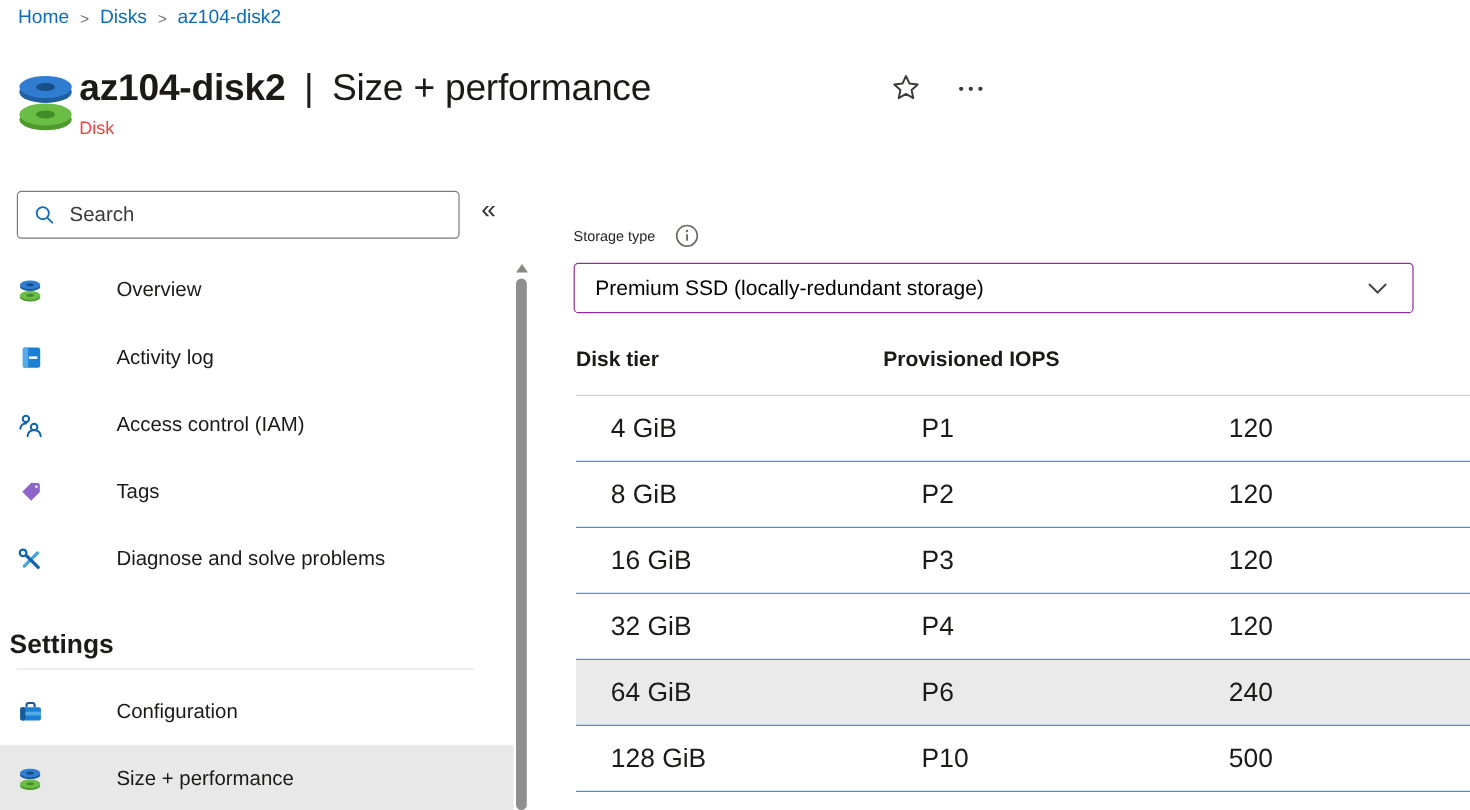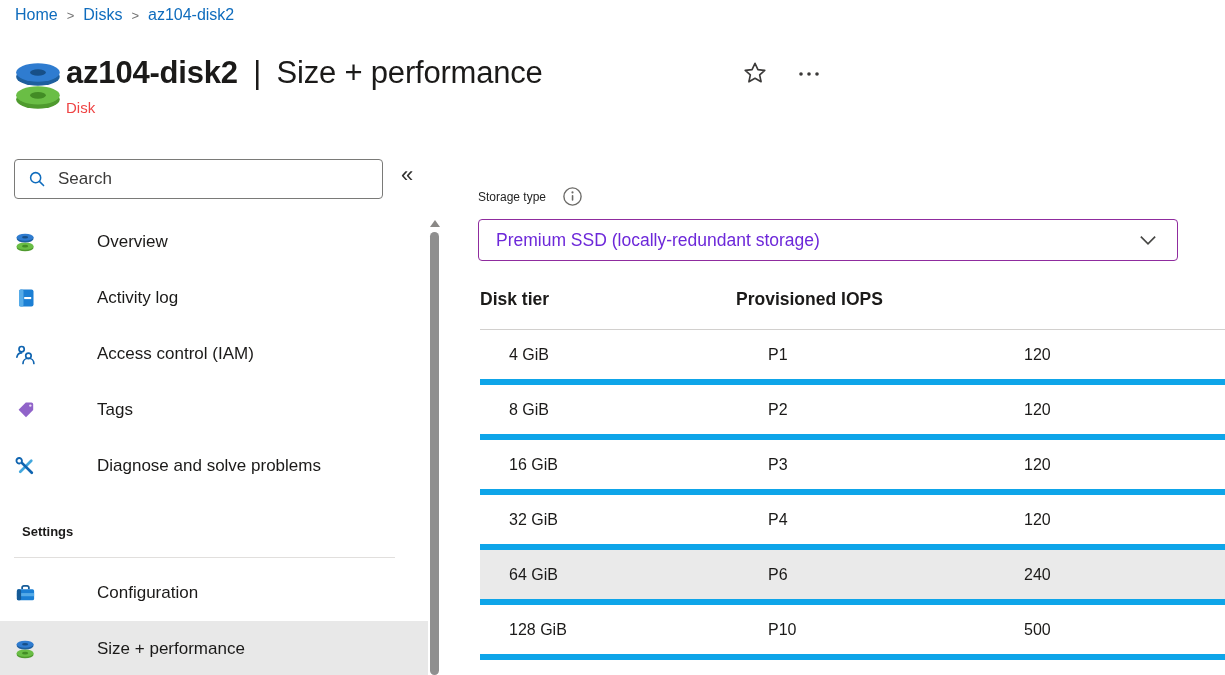--- a/index.html
+++ b/index.html
@@ -29,39 +29,39 @@
   .search-box svg{margin:0 10px 0 13px;flex:none;}
   .search-box input{border:none;outline:none;flex:1;font-size:17px;font-family:"Liberation Sans",sans-serif;
                     color:#1b1a19;background:transparent;min-width:0;}
   .search-box input::placeholder{color:#3b3a39;opacity:1;}
   .collapse-btn{position:absolute;left:401px;top:7px;background:none;border:none;font-size:22px;
                 color:#323130;cursor:pointer;padding:0;font-family:"Liberation Sans",sans-serif;}
   .menu{position:absolute;left:0;top:59px;width:428px;}
   .menu-item{height:56px;display:flex;align-items:center;padding-left:14px;font-size:17px;cursor:pointer;gap:39px;}
   .menu-item .mi-icon{width:23px;height:23px;margin-right:21px;display:flex;align-items:center;justify-content:center;flex:none;}
   .menu-item.selected{background:#e8e8e8;}
-  .section-heading{font-size:13px;font-weight:700;color:#1b1a19;padding:30px 0 0 22px;height:22px;}
+  .section-heading{font-size:22px;font-weight:700;color:#1b1a19;padding:30px 0 0 8px;height:22px;}
   .section-rule{border:none;border-top:1px solid #e1dfdd;margin:11px 33px 7px 14px;}
   
   .side-scroll{position:absolute;left:429px;top:59px;width:12px;height:461px;}
   .scroll-arrow{width:0;height:0;border-left:5px solid transparent;border-right:5px solid transparent;
                 border-bottom:7px solid #8a8886;margin:6px auto 0 auto;}
   .scroll-thumb{position:absolute;left:1px;top:18px;width:9px;height:443px;background:#8f8f8f;border-radius:5px;cursor:grab;}
 
   
   .field-label-row{position:absolute;left:478px;top:186px;display:flex;align-items:center;font-size:12px;color:#242424;}
   .field-label-row svg{margin-left:16px;}
   .dropdown{position:absolute;left:478px;top:219px;width:700px;height:42px;border:1.5px solid #8f2c9e;
             border-radius:4px;display:flex;align-items:center;box-sizing:border-box;padding:0 20px 0 17px;
-            font-size:17.5px;color:#6d28d9;cursor:pointer;background:#fff;}
+            font-size:17.5px;color:#000000;cursor:pointer;background:#fff;}
   .dropdown .dd-value{flex:1;}
 
   .tier-table{position:absolute;left:480px;top:270px;width:745px;}
   .thead{display:flex;align-items:center;height:60px;font-weight:700;font-size:17.5px;border-bottom:1px solid #d2d0ce;box-sizing:border-box;}
-  .trow{display:flex;align-items:center;height:55px;font-size:16px;border-bottom:6px solid #0ea5e9;box-sizing:border-box;cursor:pointer;}
+  .trow{display:flex;align-items:center;height:55px;font-size:22px;border-bottom:1px solid #0ea5e9;box-sizing:border-box;cursor:pointer;}
   .trow.selected{background:#eaeaea;}
   .c1{width:288px;padding-left:29px;box-sizing:border-box;}
   .c2{width:256px;}
   .c3{flex:1;}
 </style>
 </head>
 <body>
 
 <div class="canvas">
 

